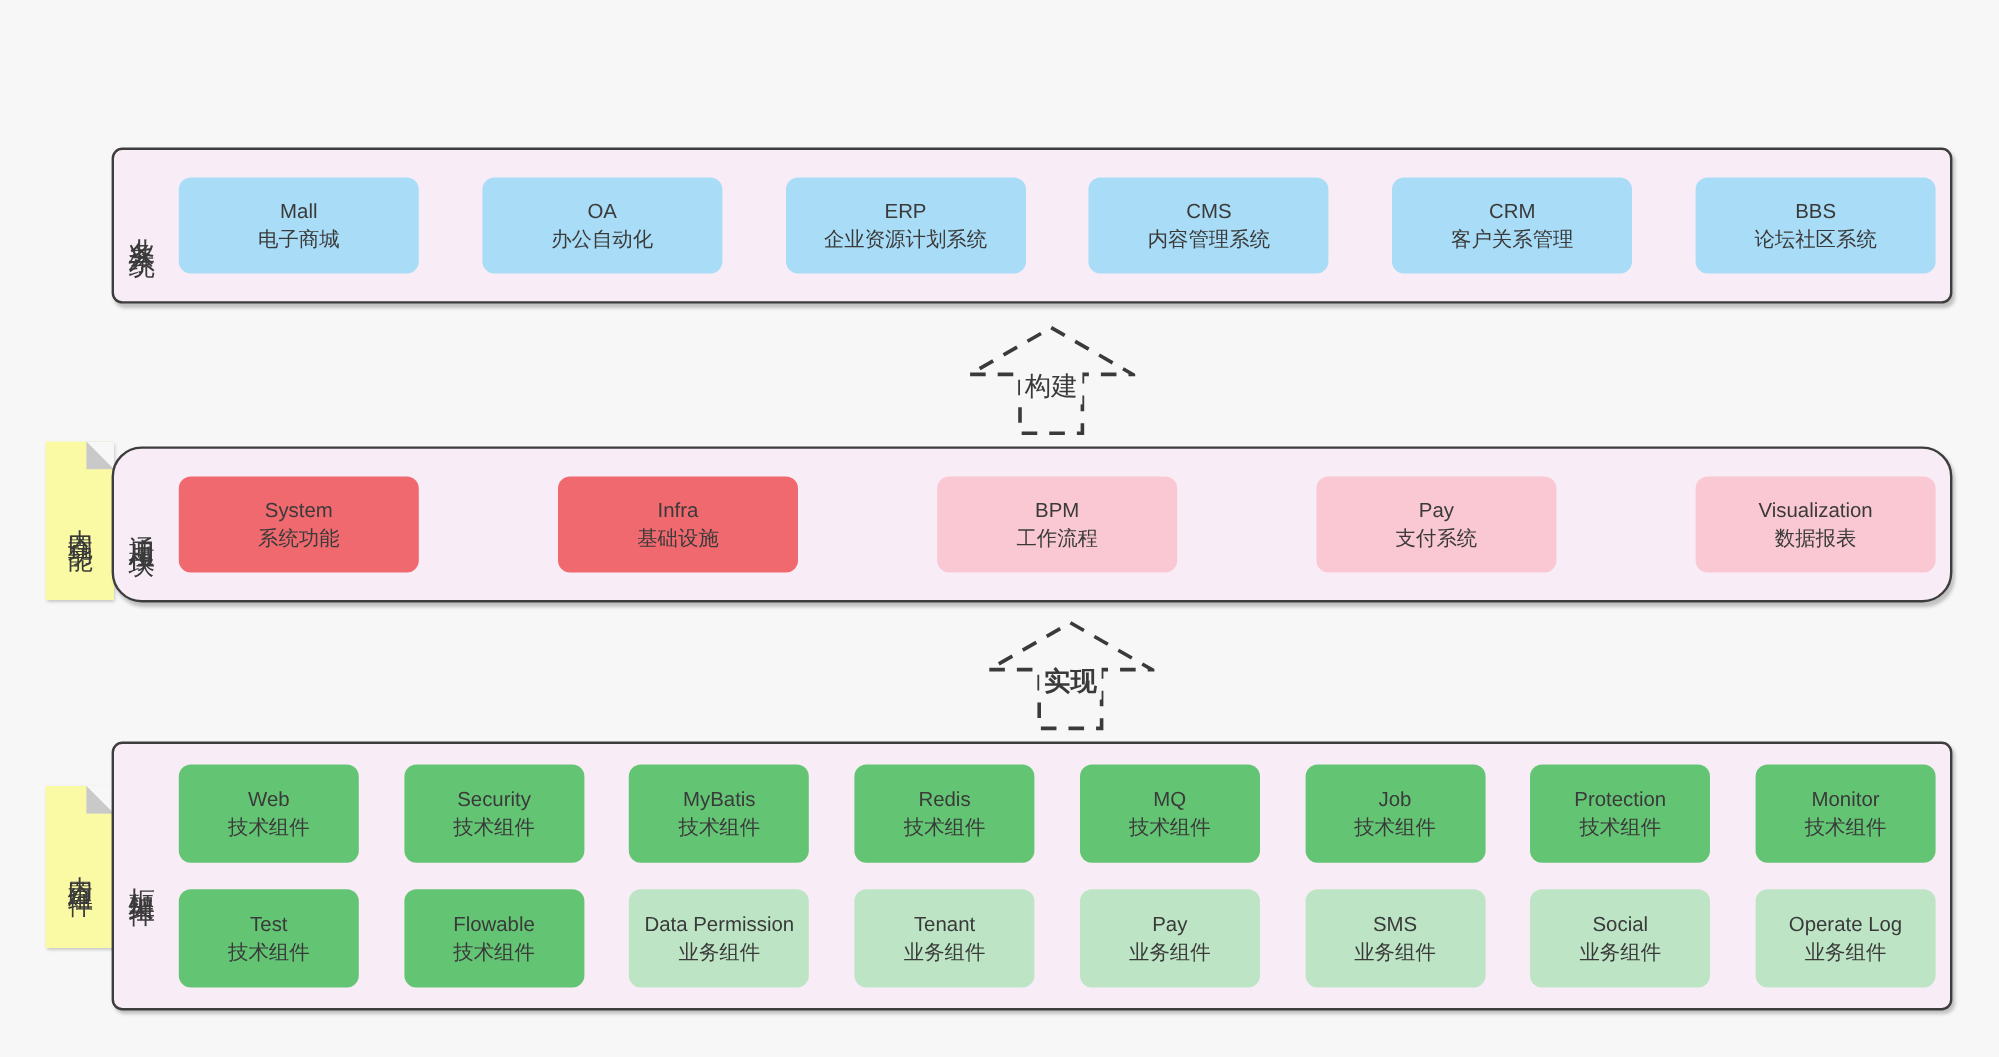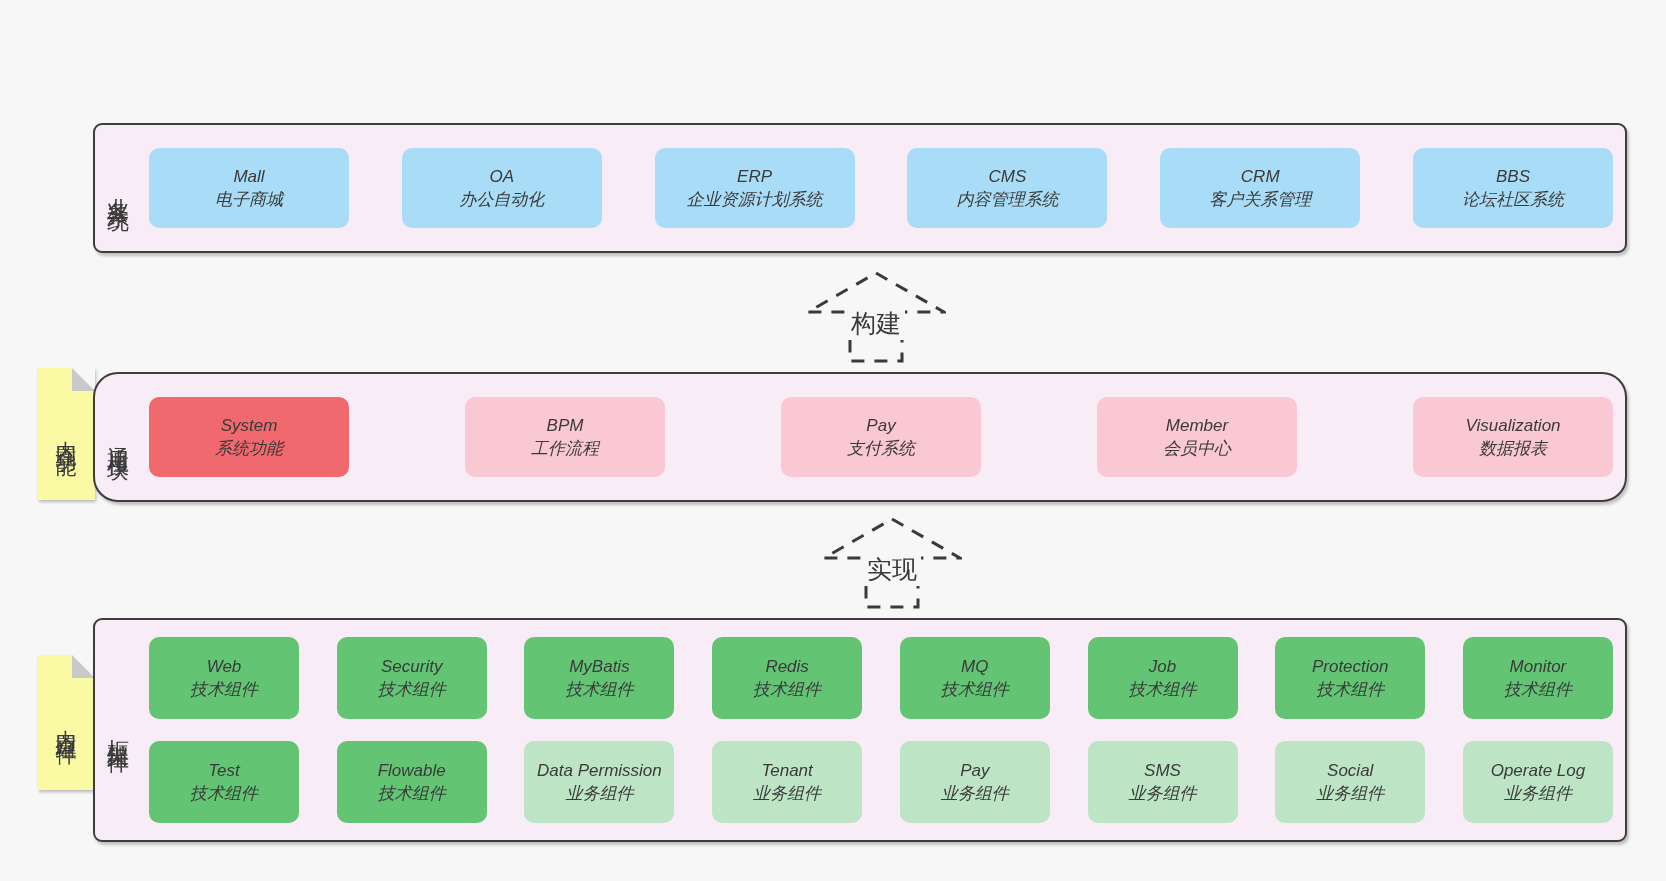--- a/index.html
+++ b/index.html
@@ -24,21 +24,21 @@
   }
   .vlabel{
     writing-mode:vertical-rl;text-orientation:upright;
     font-size:22px;letter-spacing:4px;line-height:1;
     margin:0 8px 0 12px;color:var(--text);white-space:nowrap;
   }
   .row{flex:1;display:flex;justify-content:space-between;align-items:center;padding:0 12px;}
   .rows{flex:1;display:flex;flex-direction:column;gap:22px;}
   .bx{
     border-radius:10px;display:flex;flex-direction:column;justify-content:center;
-    align-items:center;text-align:center;font-size:17px;line-height:1.38;padding:2px;font-style:italic;
+    align-items:center;text-align:center;font-size:17px;line-height:1.38;padding:2px;
   }
   .w200{width:200px;height:80px;}
   .w150{width:150px;height:82px;}
   .bx-blue{background:var(--blue);}
   .bx-red{background:var(--red);}
   .bx-pink{background:var(--pink);}
   .bx-gdark{background:var(--green-dark);}
   .bx-glight{background:var(--green-light);align-items:center;}
   #panel-business{top:123px;height:130px;}
   #panel-modules{top:372px;height:130px;border-radius:25px;}
@@ -57,24 +57,24 @@
   #sticky-components{top:655px;height:135px;}
   .slabel{
     writing-mode:vertical-rl;text-orientation:upright;
     font-size:21px;letter-spacing:5px;line-height:1;color:var(--text);
   }
   .arrow{position:absolute;width:140px;height:94px;z-index:1;}
   .arrow svg{display:block;width:100%;height:100%;}
   .arrow path{fill:none;stroke:var(--arrow);stroke-width:3;stroke-dasharray:13 10;}
   .alabel{
     position:absolute;top:37px;left:50%;transform:translateX(-50%);
-    background:var(--bg);padding:0 4px;font-size:25px;white-space:nowrap;color:var(--text);
+    background:var(--bg);padding:0 4px;font-size:22px;white-space:nowrap;color:var(--text);
   }
   #arrow-build{left:806px;top:270px;}
-  #arrow-implement{left:822px;top:516px;}
+  #arrow-implement{left:822px;top:516px;font-weight:bold;}
 </style>
 </head>
 <body>
 
 <div class="sticky" id="sticky-features">
   <span class="slabel">内置功能</span>
 </div>
 <div class="sticky" id="sticky-components">
   <span class="slabel">内置组件</span>
 </div>
@@ -116,31 +116,31 @@
   <span class="alabel">构建</span>
 </div>
 
 <div class="panel" id="panel-modules">
   <div class="vlabel">通用模块</div>
   <div class="row">
     <div class="bx w200 bx-red">
       <span>System</span>
       <span>系统功能</span>
     </div>
+    <div class="bx w200 bx-red">
+      <span>Infra</span>
+      <span>基础设施</span>
+    </div>
     <div class="bx w200 bx-pink">
       <span>BPM</span>
       <span>工作流程</span>
     </div>
     <div class="bx w200 bx-pink">
       <span>Pay</span>
       <span>支付系统</span>
-    </div>
-    <div class="bx w200 bx-pink">
-      <span>Member</span>
-      <span>会员中心</span>
     </div>
     <div class="bx w200 bx-pink">
       <span>Visualization</span>
       <span>数据报表</span>
     </div>
   </div>
 </div>
 
 <div class="arrow" id="arrow-implement">
   <svg viewBox="0 0 140 94">

